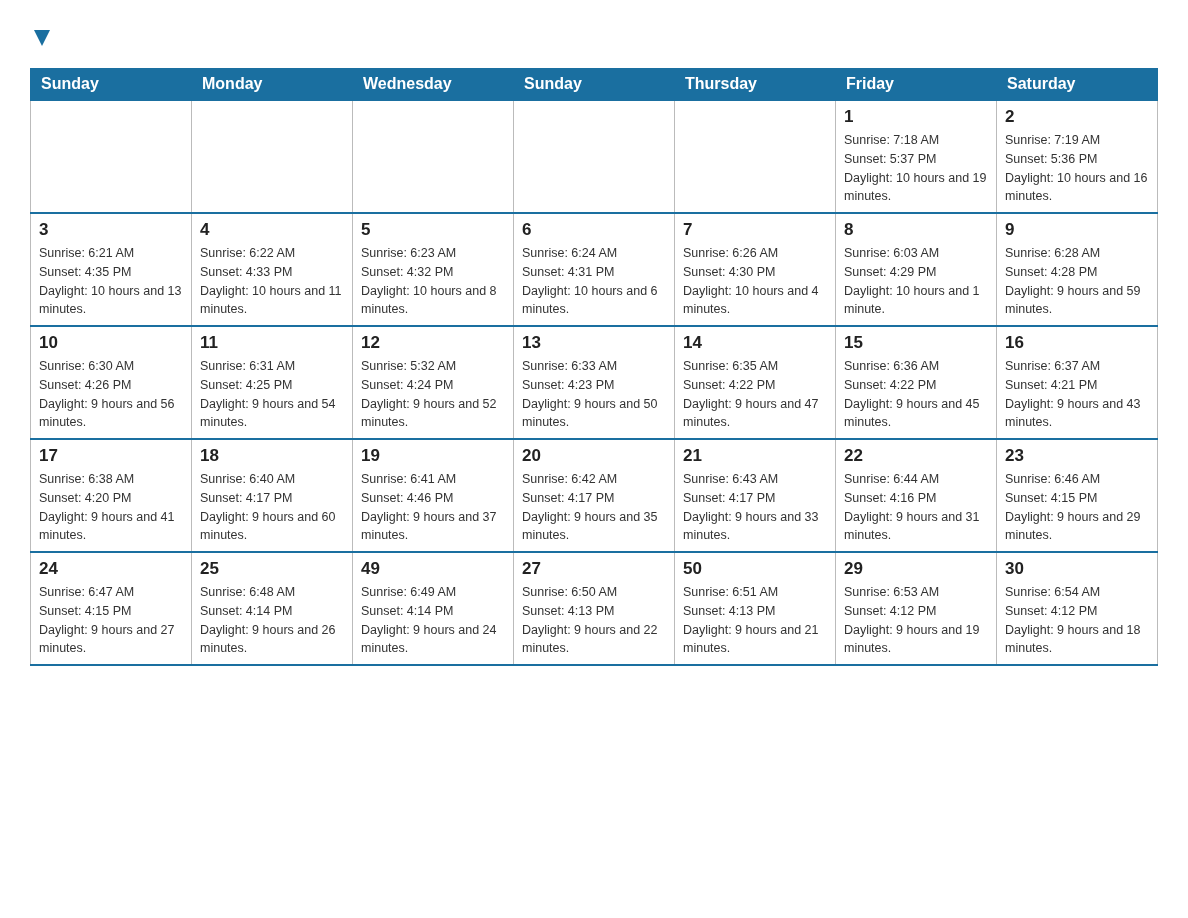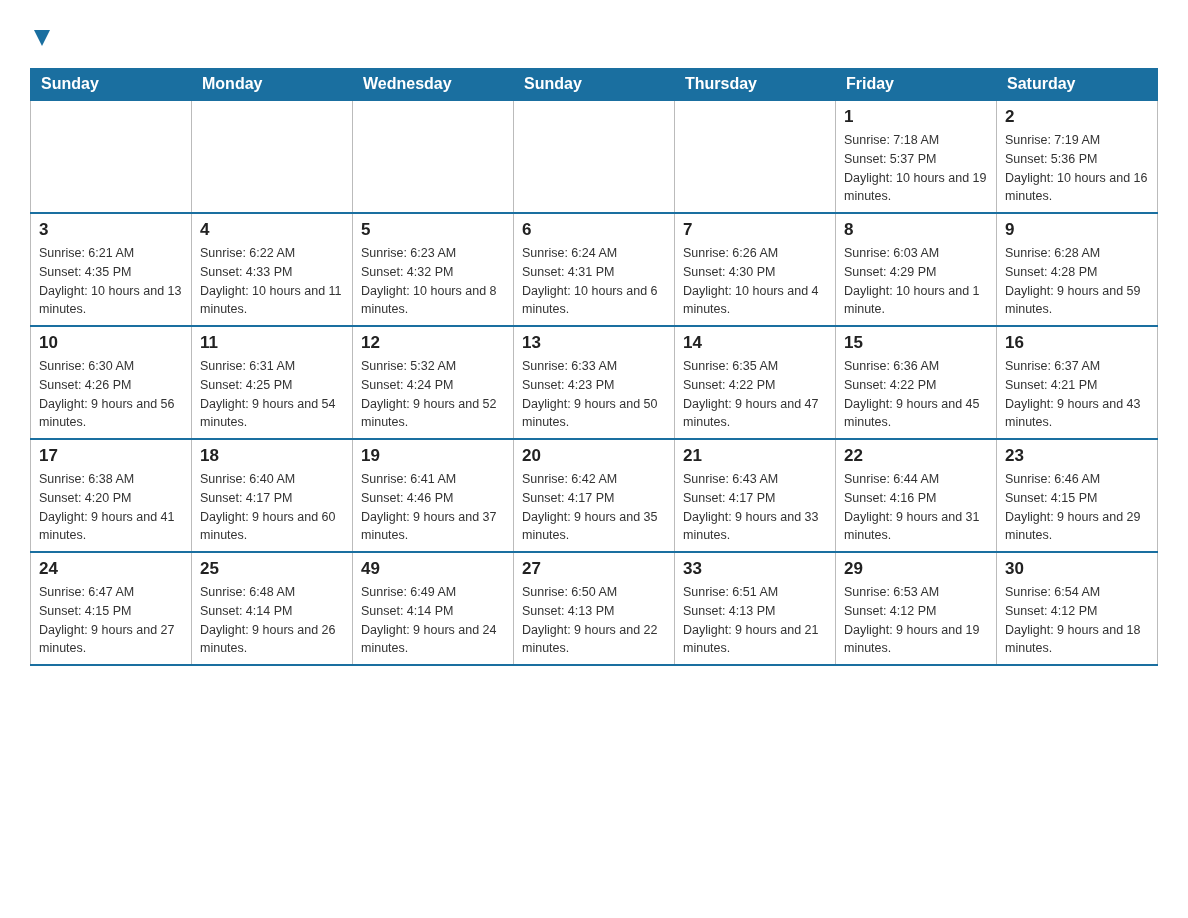--- a/index.html
+++ b/index.html
@@ -300,21 +300,21 @@
           <div class="day-info">Sunset: 4:14 PM</div>
           <div class="day-info">Daylight: 9 hours and 24 minutes.</div>
         </td>
         <td>
           <span class="day-number">27</span>
           <div class="day-info">Sunrise: 6:50 AM</div>
           <div class="day-info">Sunset: 4:13 PM</div>
           <div class="day-info">Daylight: 9 hours and 22 minutes.</div>
         </td>
         <td>
-          <span class="day-number">33</span>
+          <span class="day-number">50</span>
           <div class="day-info">Sunrise: 6:51 AM</div>
           <div class="day-info">Sunset: 4:13 PM</div>
           <div class="day-info">Daylight: 9 hours and 21 minutes.</div>
         </td>
         <td>
           <span class="day-number">29</span>
           <div class="day-info">Sunrise: 6:53 AM</div>
           <div class="day-info">Sunset: 4:12 PM</div>
           <div class="day-info">Daylight: 9 hours and 19 minutes.</div>
         </td>

